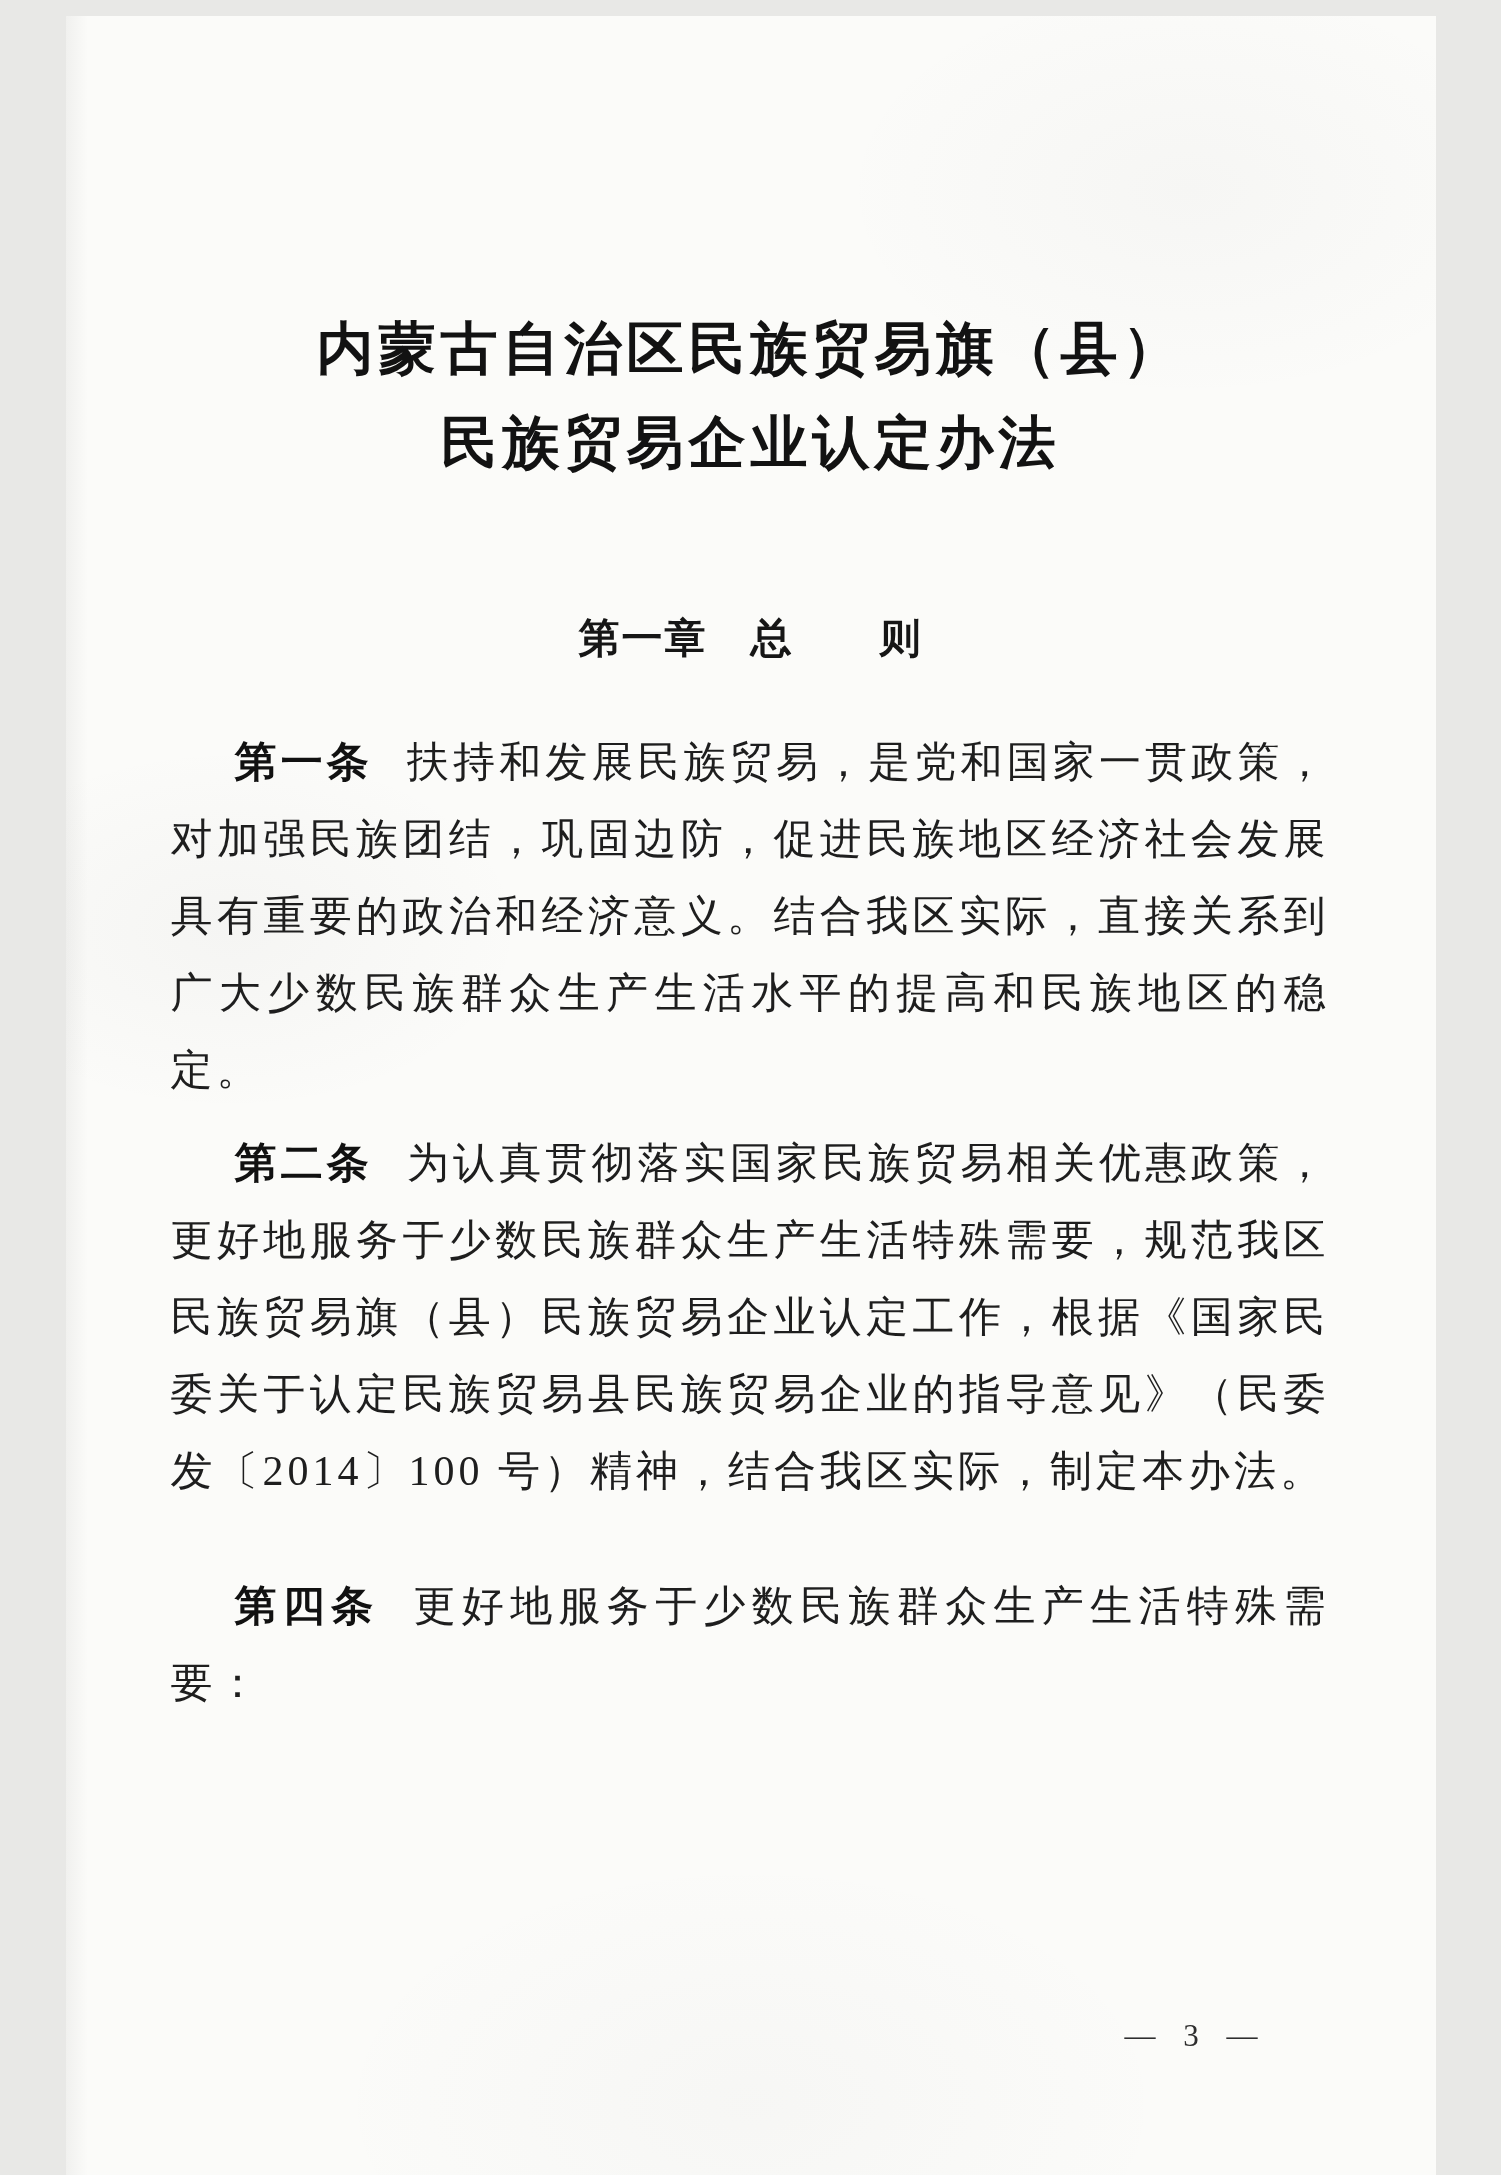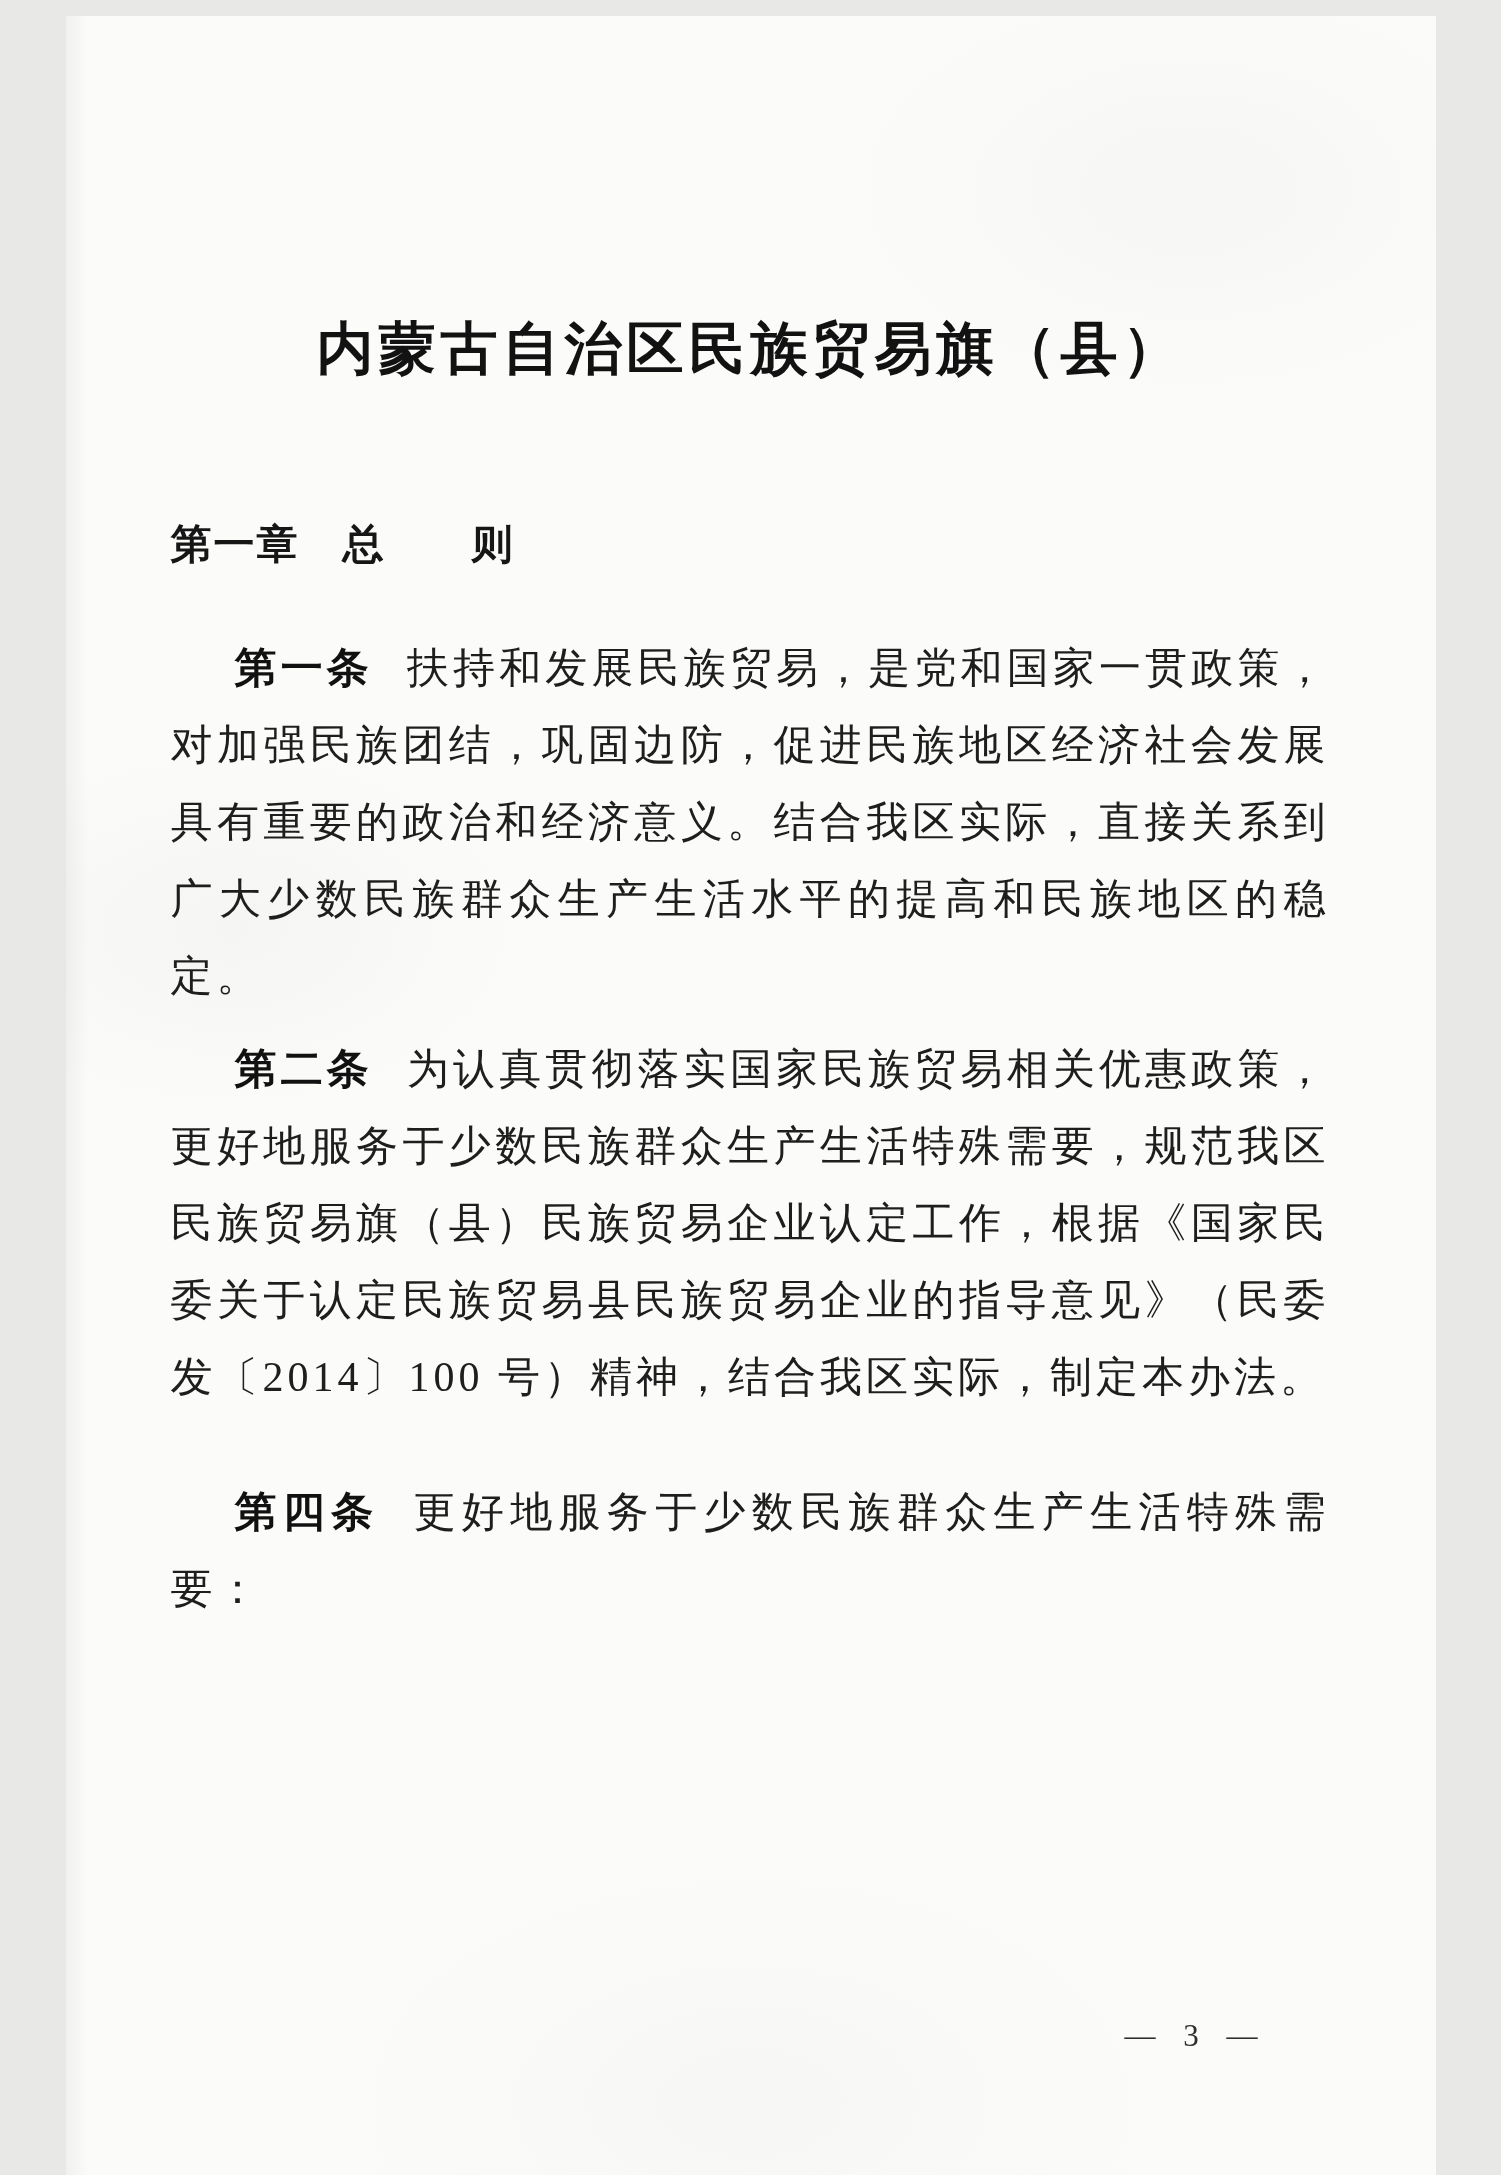--- a/index.html
+++ b/index.html
@@ -28,21 +28,21 @@
     font-weight: 700;
     font-size: 57px;
     color: #121212;
   }
   .title-line {
     line-height: 94px;
     letter-spacing: 5px;
   }
   .chapter-heading {
     margin: 0 105px;
-    text-align: left;
+    text-align: center;
     font-family: "Liberation Sans", sans-serif;
     font-weight: 700;
     font-size: 41px;
     line-height: 60px;
     color: #161616;
     white-space: pre;
     letter-spacing: 2px;
   }
   .chapter-heading.first {
     margin-top: 118px;
@@ -81,20 +81,21 @@
     font-family: "Liberation Serif", serif;
   }
 </style>
 </head>
 <body>
 
 <div class="page">
 
   <header class="doc-title">
     <div class="title-line">内蒙古自治区民族贸易旗（县）</div>
+    <div class="title-line">民族贸易企业认定办法</div>
   </header>
 
   <h2 class="chapter-heading first">第一章　总　　则</h2>
 
   <p class="article after-heading"><span class="article-label">第一条</span><span class="article-text">扶持和发展民族贸易，是党和国家一贯政策，对加强民族团结，巩固边防，促进民族地区经济社会发展具有重要的政治和经济意义。结合我区实际，直接关系到广大少数民族群众生产生活水平的提高和民族地区的稳定。</span></p>
 
   <p class="article"><span class="article-label">第二条</span><span class="article-text">为认真贯彻落实国家民族贸易相关优惠政策，更好地服务于少数民族群众生产生活特殊需要，规范我区民族贸易旗（县）民族贸易企业认定工作，根据《国家民委关于认定民族贸易县民族贸易企业的指导意见》（民委发〔2014〕100 号）精神，结合我区实际，制定本办法。</span></p>
 
 
 

